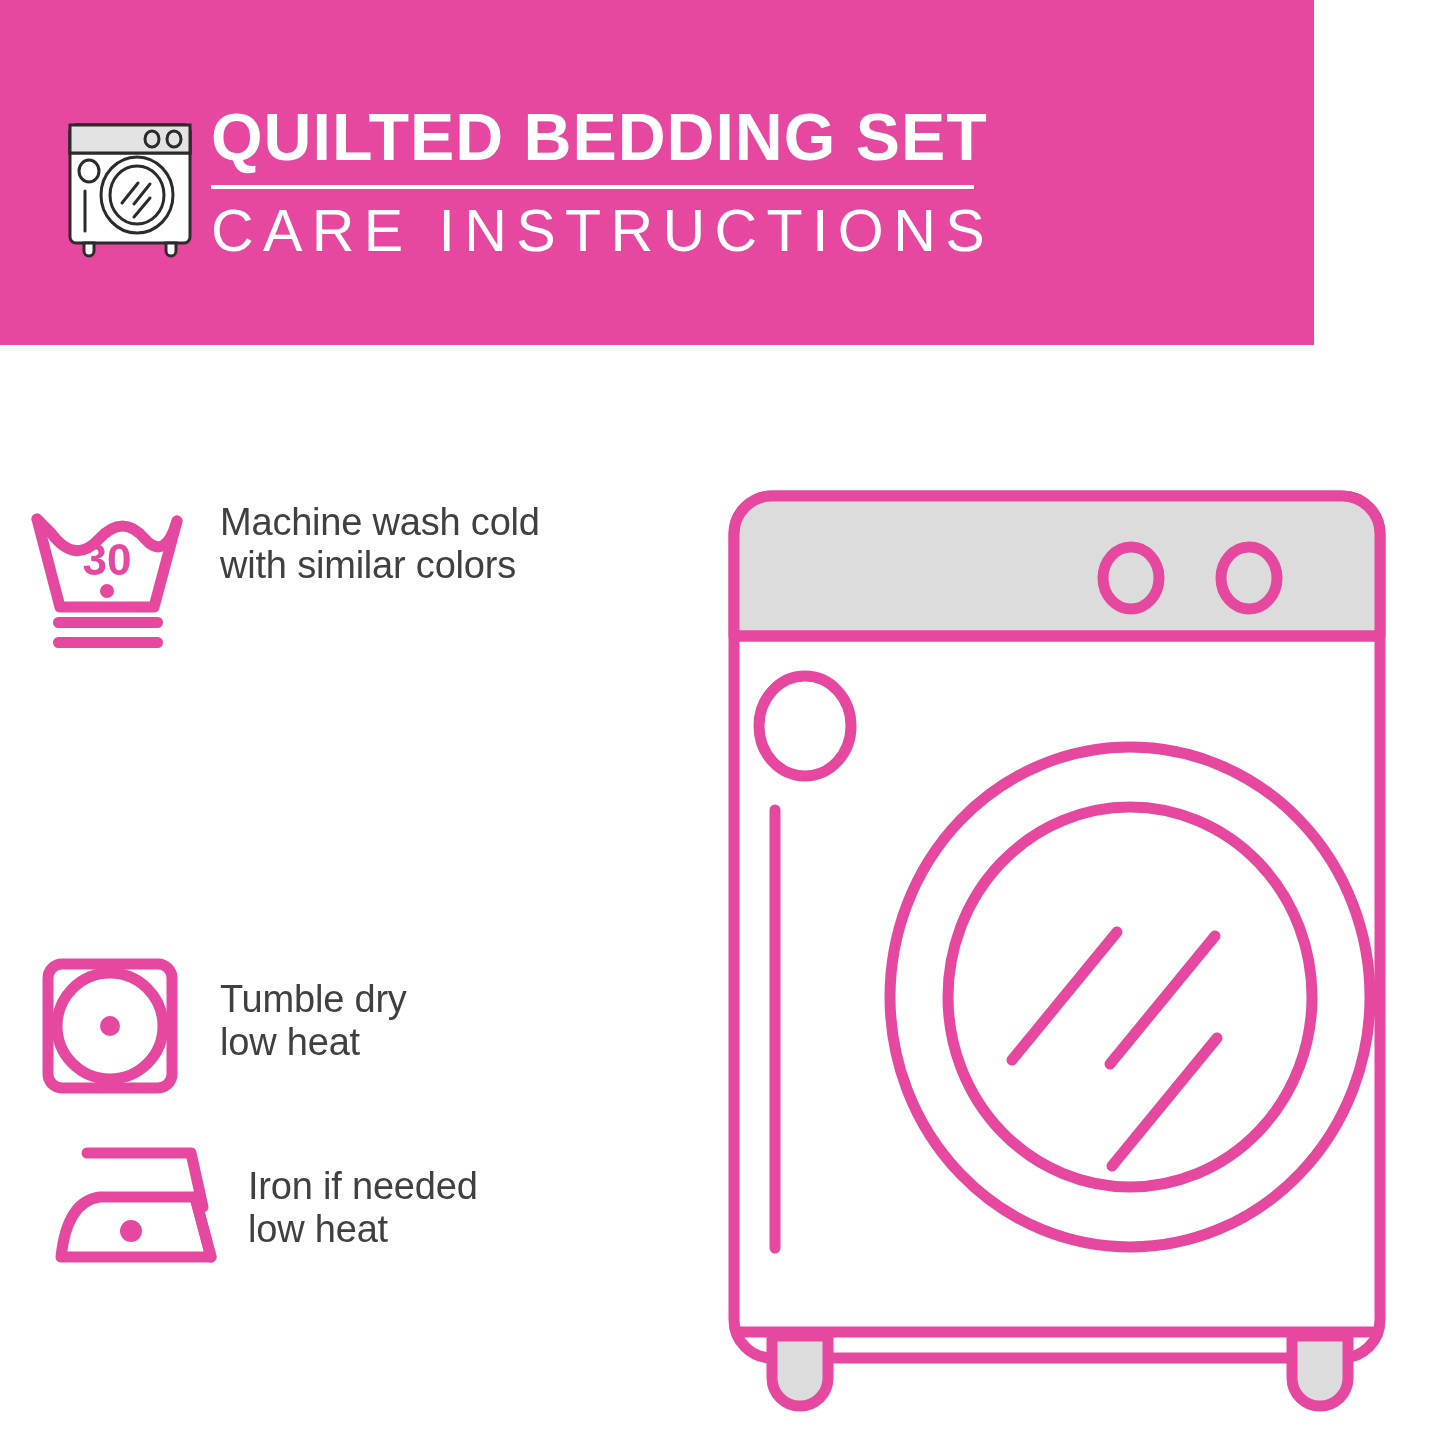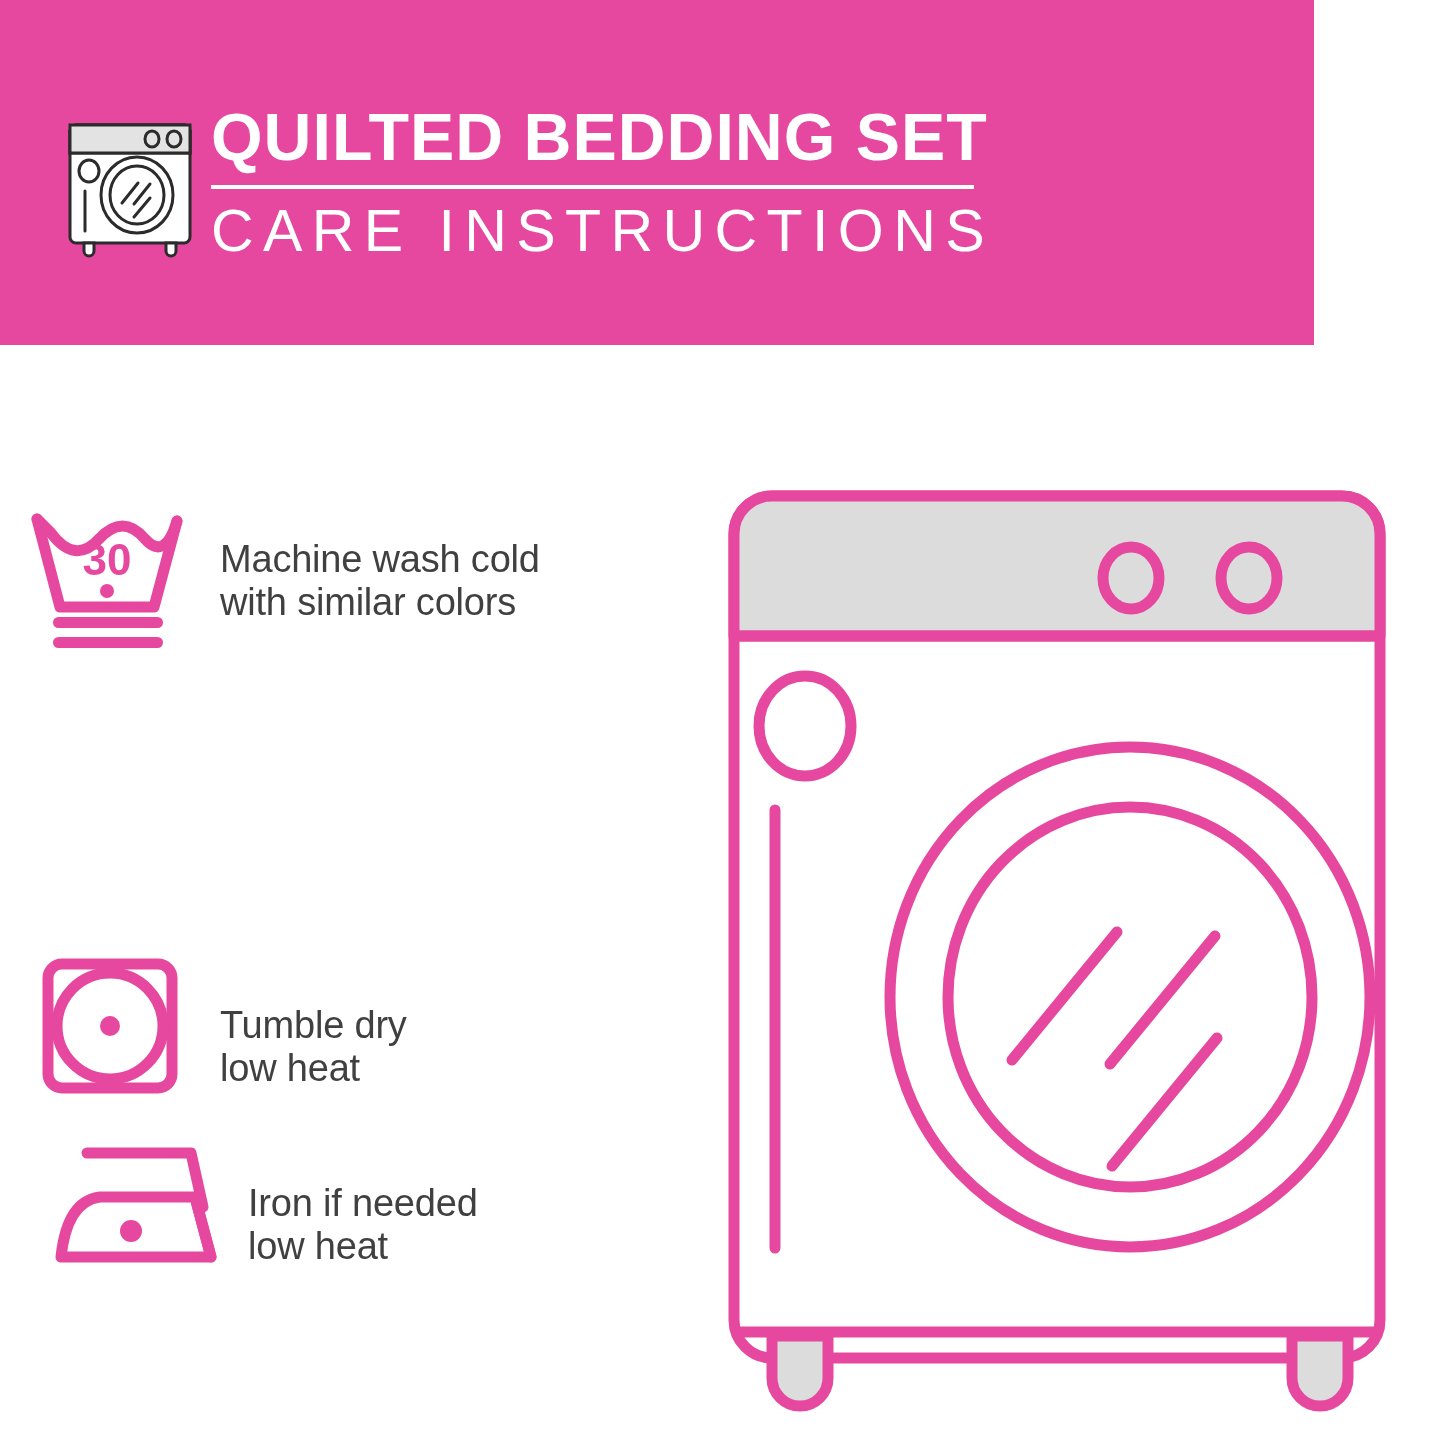--- a/index.html
+++ b/index.html
@@ -83,21 +83,21 @@
     top: 345px;
     width: 700px;
     height: 1100px;
   }
 
   .care-row {
     position: absolute;
     left: 0;
     width: 700px;
     display: flex;
-    align-items: center;
+    align-items: flex-start;
   }
 
   .care-row-0 { top: 150px; }
   .care-row-1 { top: 355px; }
   .care-row-2 { top: 605px; }
   .care-row-3 { top: 790px; margin-left: 28px; }
 
   .care-symbol {
     position: relative;
     width: 220px;

